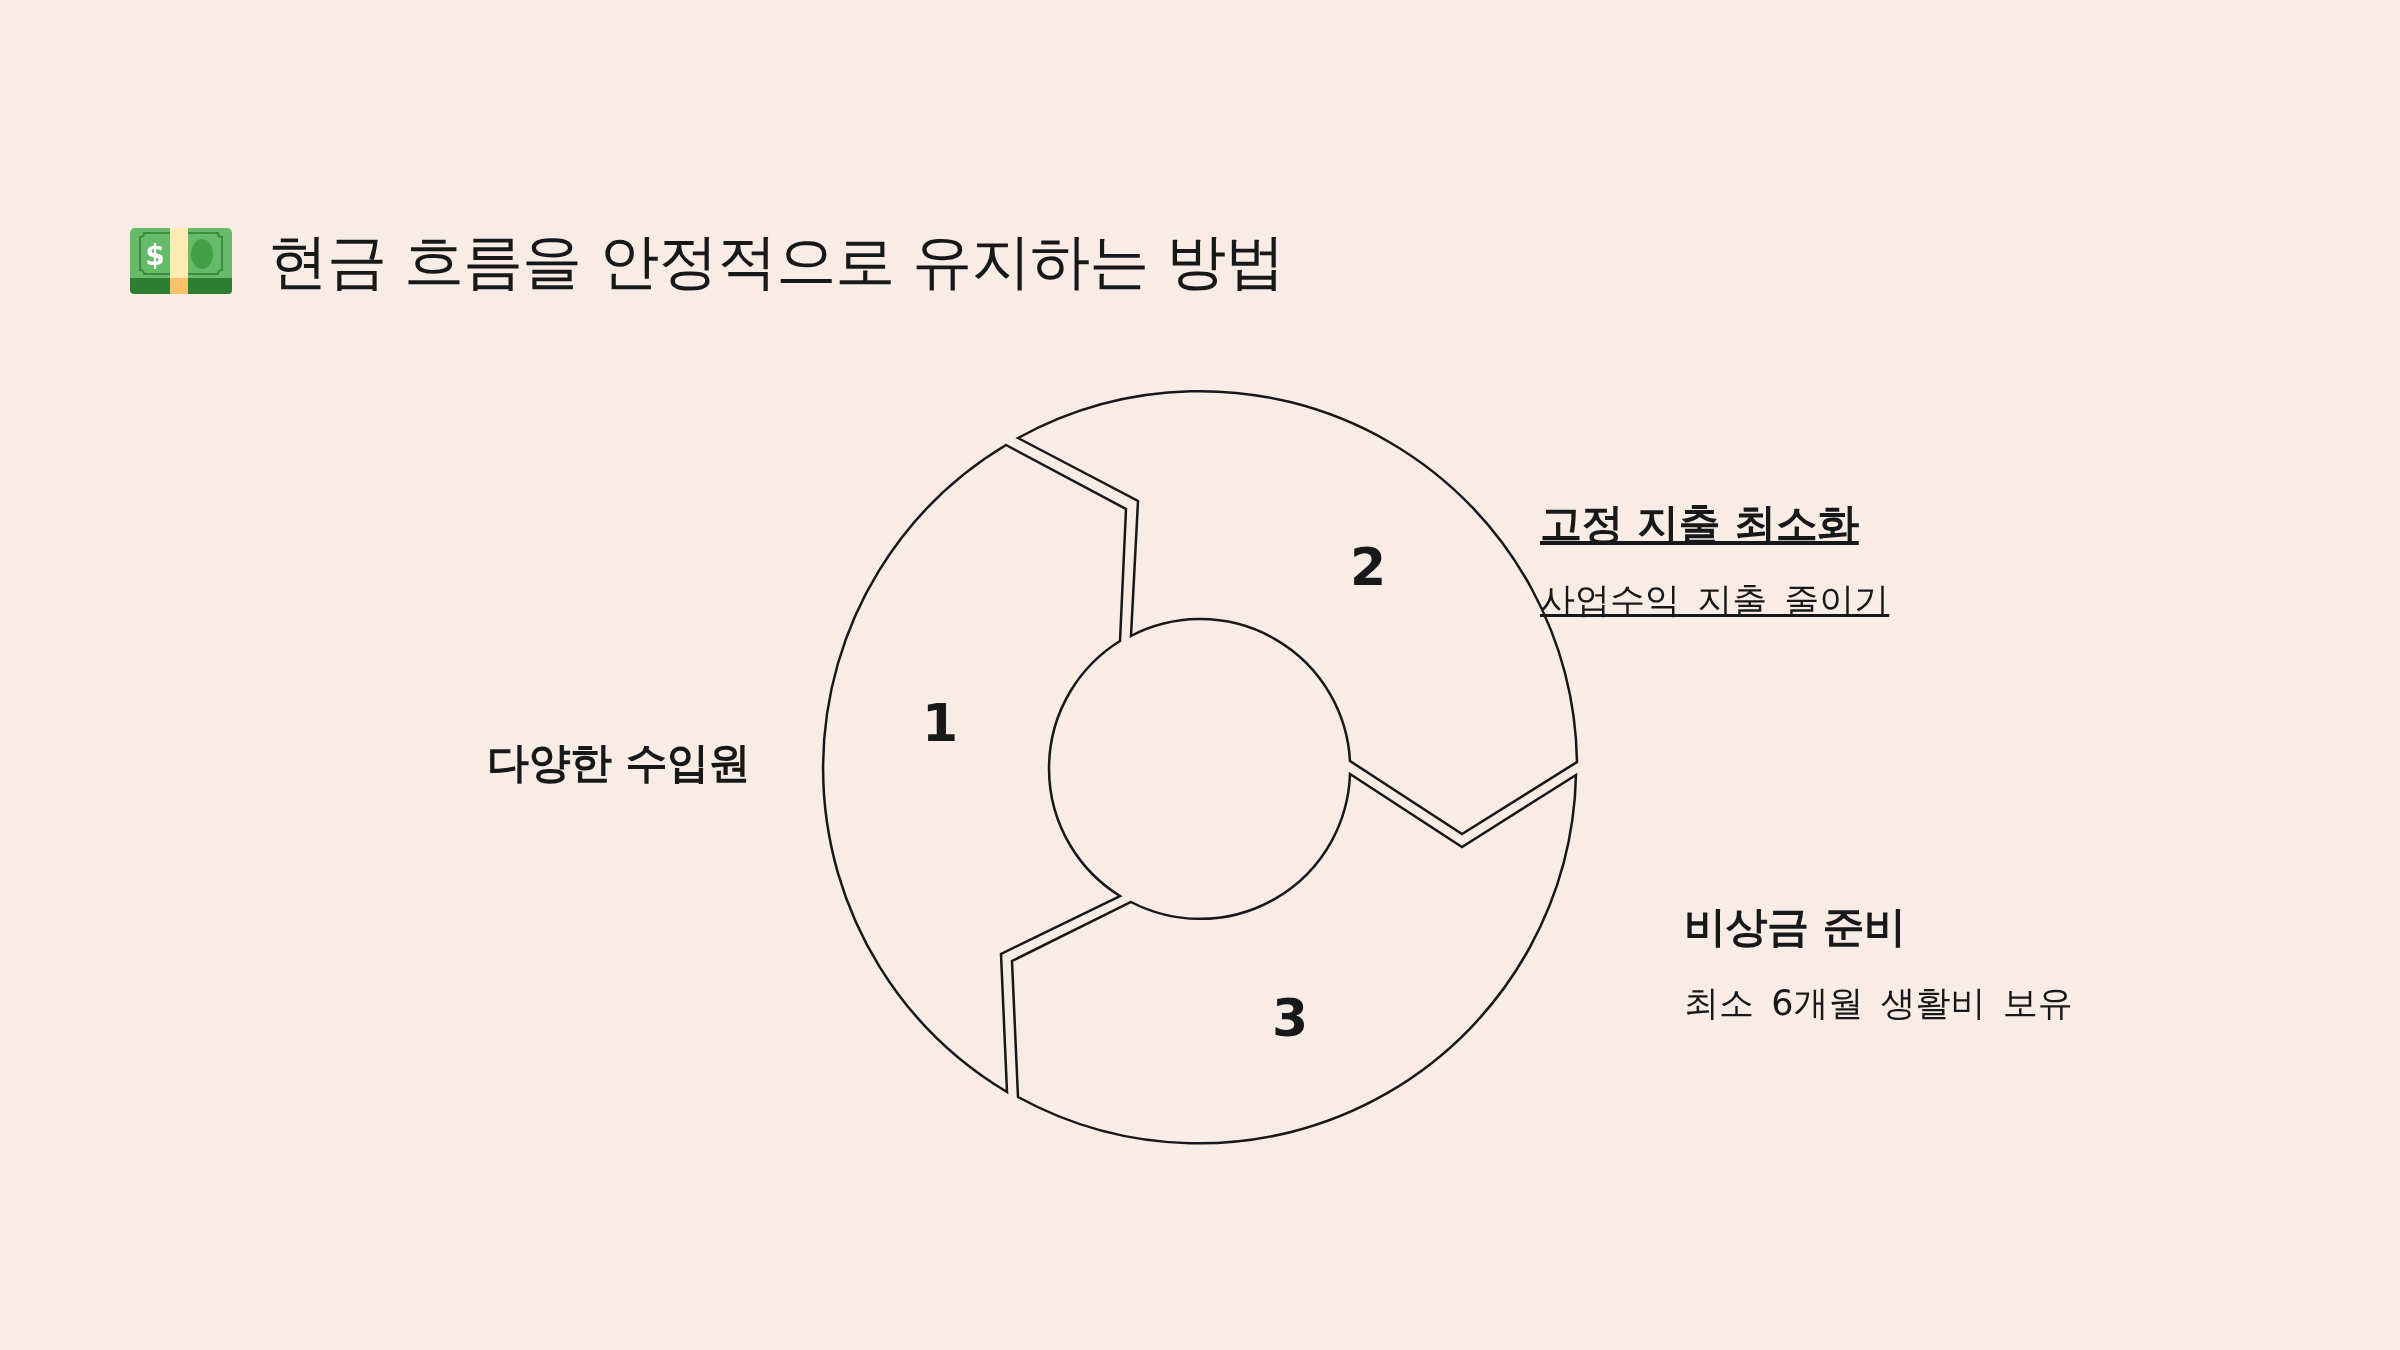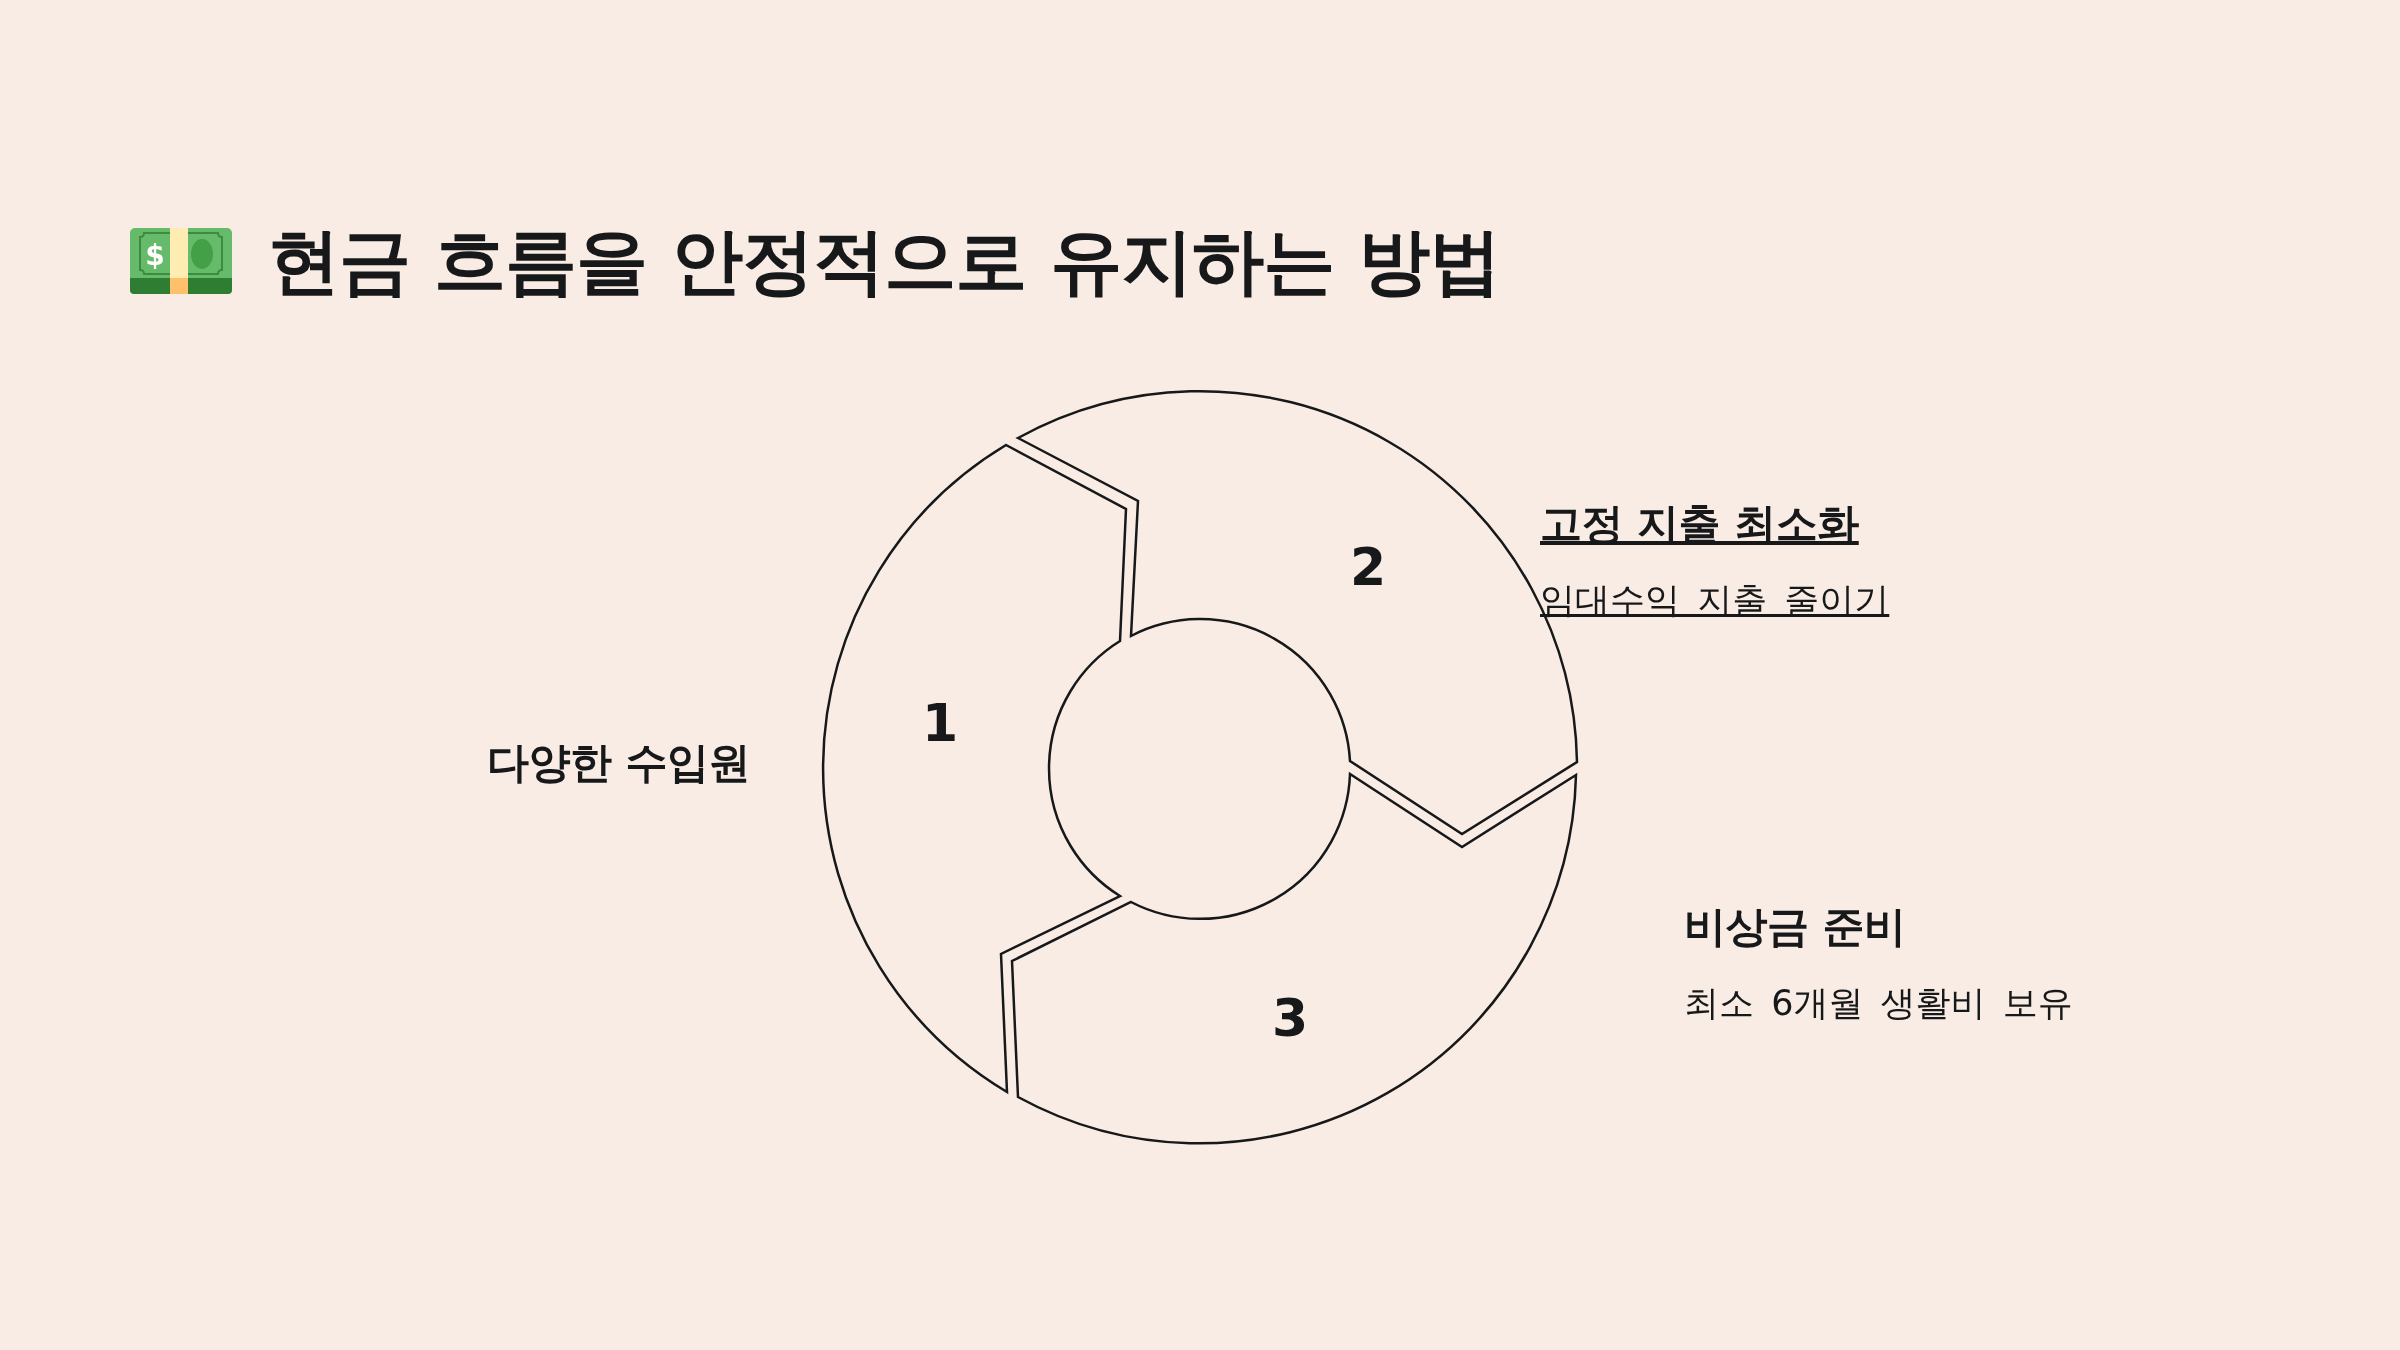--- a/index.html
+++ b/index.html
@@ -23,22 +23,22 @@
     display: flex;
     align-items: center;
   }
   .emoji-bill {
     width: 102px;
     height: 66px;
     margin-right: 36px;
     flex: none;
   }
   .title {
-    font-size: 72px;
-    font-weight: bold;
+    font-size: 60px;
+    font-weight: normal;
     letter-spacing: -1px;
     white-space: nowrap;
     line-height: 1;
   }
   .diagram {
     position: absolute;
     left: 0;
     top: 0;
     width: 2400px;
     height: 1350px;
@@ -98,19 +98,19 @@
   <text class="num" x="1368" y="585" text-anchor="middle">2</text>
   <text class="num" x="1290" y="1036" text-anchor="middle">3</text>
 </svg>
 
 <div class="label left" style="right: 1650px; top: 702px;">
   <div class="head">다양한 수입원</div>
 </div>
 
 <div class="label right" style="left: 1540px; top: 503px; text-decoration: underline;">
   <div class="head">고정 지출 최소화</div>
-  <div class="body">임대수익 지출 줄이기</div>
+  <div class="body">사업수익 지출 줄이기</div>
 </div>
 
 <div class="label right" style="left: 1684px; top: 906px;">
   <div class="head">비상금 준비</div>
   <div class="body">최소 6개월 생활비 보유</div>
 </div>
 
 </body></html>

